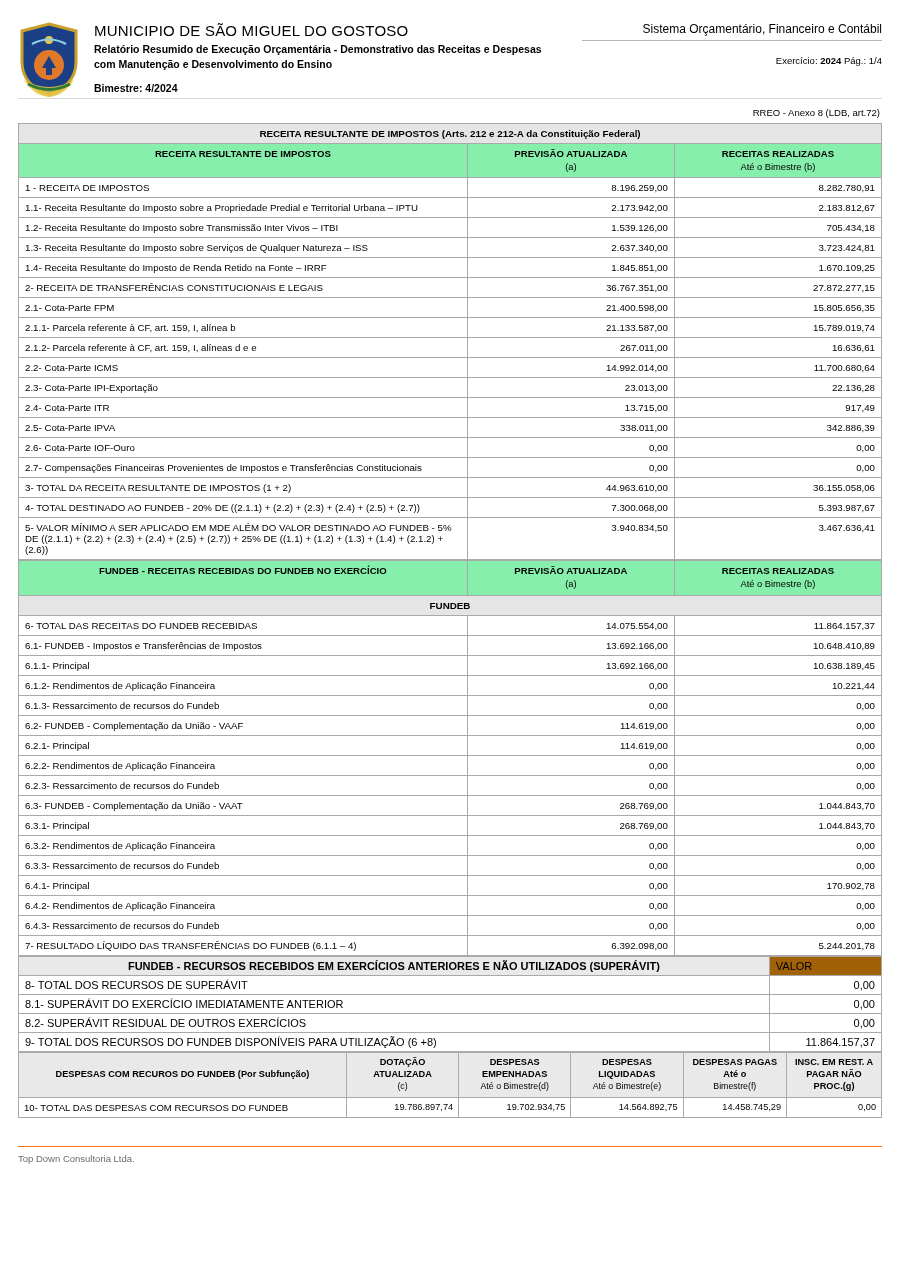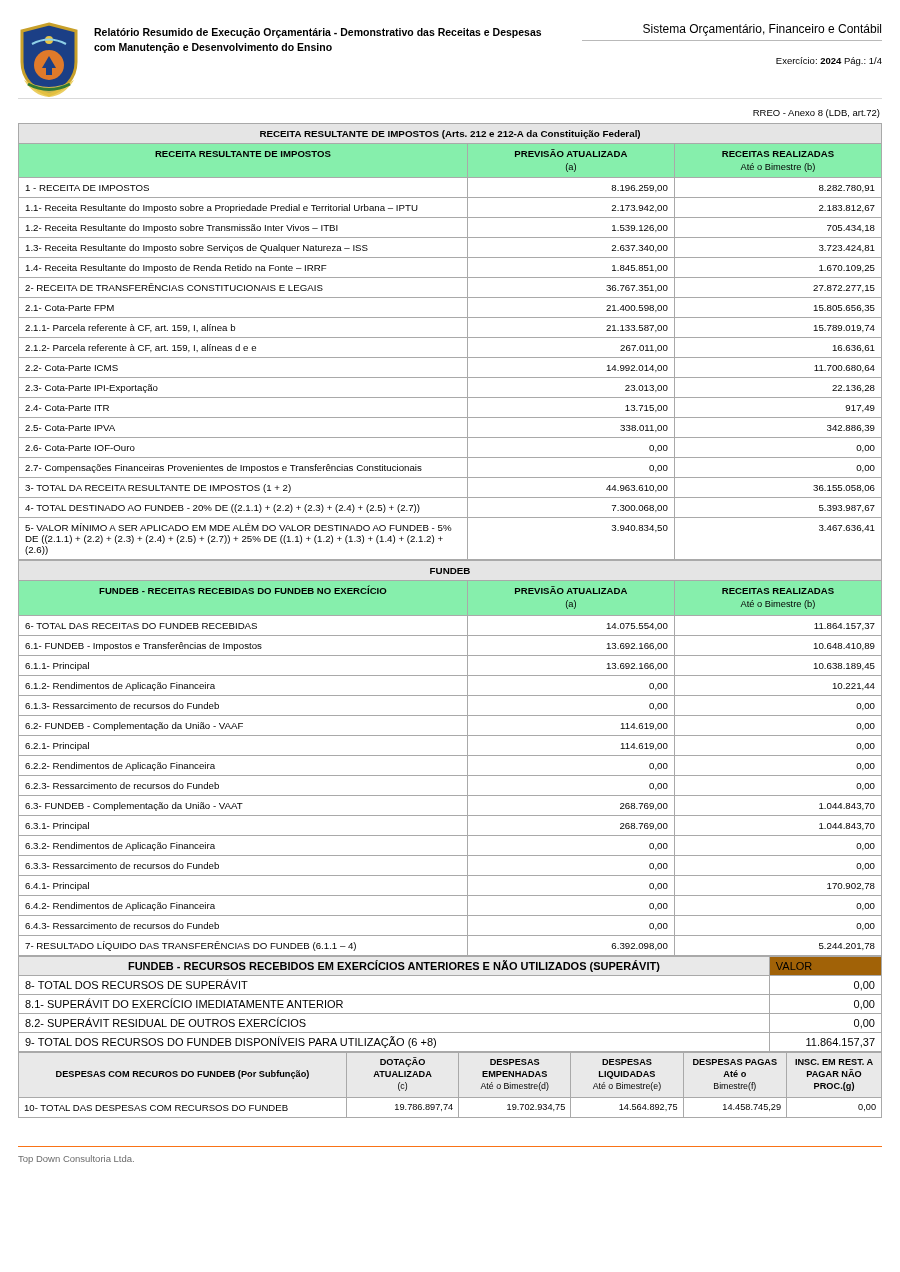--- a/index.html
+++ b/index.html
@@ -85,23 +85,28 @@
           <circle cx="31" cy="43" r="15" fill="#e07a2a"></circle>
           <path d="M31 34 l7 12 h-14 z" fill="#1b3f86"></path>
           <rect x="28" y="44" width="6" height="9" fill="#1b3f86"></rect>
           <path d="M6 58 q25 14 50 0 q-10 16 -25 17 q-15 -1 -25 -17 z" fill="#e8c545" opacity="0.85"></path>
           <path d="M10 62 q21 11 42 0" fill="none" stroke="#2f7a34" stroke-width="3"></path>
         </svg>
       </div>
     </div>
 
     <div class="hdr-mid">
+      <div class="city">MUNICIPIO DE SÃO MIGUEL DO GOSTOSO</div>
       <div class="rep-line">
         <div>Relatório Resumido de Execução Orçamentária - Demonstrativo das Receitas e Despesas</div>
         <div>com Manutenção e Desenvolvimento do Ensino</div>
+      </div>
+      <div class="bimestre">
+        <span>Bimestre:</span>
+        <span>4/2024</span>
       </div>
     </div>
 
     <div class="hdr-right">
       <div class="sys">Sistema Orçamentário, Financeiro e Contábil</div>
       <div class="hdr-rule"></div>
       <div class="exerc">
         <span>Exercício:</span>
         <b>2024</b>
         <span>Pág.:</span>
@@ -221,32 +226,32 @@
           <td class="lbl c-desc ind0">5- VALOR MÍNIMO A SER APLICADO EM MDE ALÉM DO VALOR DESTINADO AO FUNDEB - 5% DE ((2.1.1) + (2.2) + (2.3) + (2.4) + (2.5) + (2.7)) + 25% DE ((1.1) + (1.2) + (1.3) + (1.4) + (2.1.2) + (2.6))</td>
           <td class="num c-a">3.940.834,50</td>
           <td class="num c-b">3.467.636,41</td>
         </tr>
       </tbody>
   </table>
 
   <table class="tbl" style="border-top:none;">
     <tbody>
       <tr>
-        <td class="band" colspan="3">FUNDEB</td>
-      </tr>
-      <tr>
         <td class="colhead c-desc">FUNDEB - RECEITAS RECEBIDAS DO FUNDEB NO EXERCÍCIO</td>
         <td class="colhead c-a">
           <span>PREVISÃO ATUALIZADA</span>
           <span class="sub">(a)</span>
         </td>
         <td class="colhead c-b">
           <span>RECEITAS REALIZADAS</span>
           <span class="sub">Até o Bimestre (b)</span>
         </td>
+      </tr>
+      <tr>
+        <td class="band" colspan="3">FUNDEB</td>
       </tr>
     </tbody>
     <tbody id="s2-body">
         <tr>
           <td class="lbl c-desc ind0">6- TOTAL DAS RECEITAS DO FUNDEB RECEBIDAS</td>
           <td class="num c-a">14.075.554,00</td>
           <td class="num c-b">11.864.157,37</td>
         </tr>
         <tr>
           <td class="lbl c-desc ind1">6.1- FUNDEB - Impostos e Transferências de Impostos</td>

